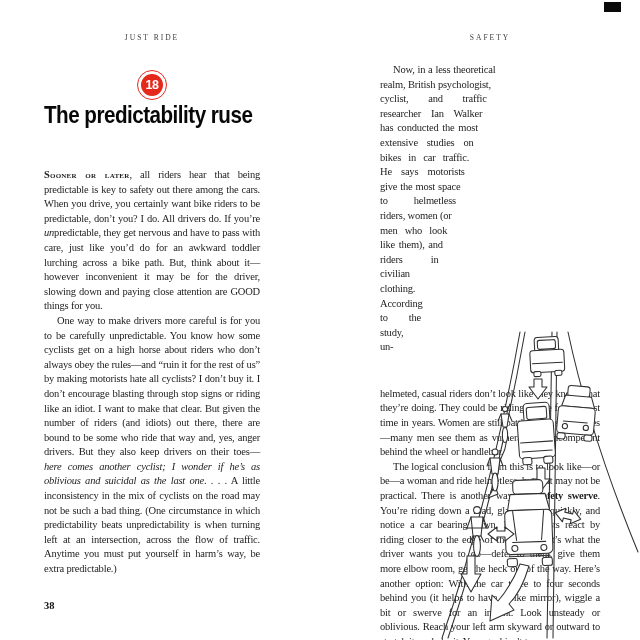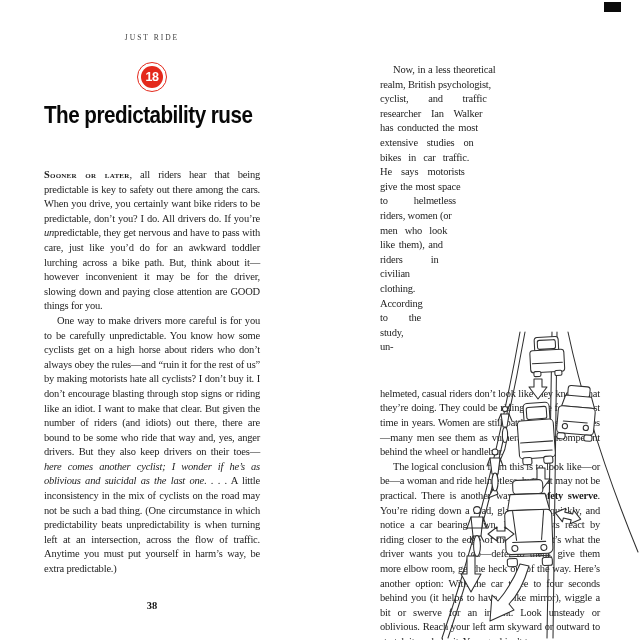--- a/index.html
+++ b/index.html
@@ -15,21 +15,21 @@
   .page-left{left:44px;width:216px;}
   .page-right{left:380px;width:220px;}
 
   .running-head{
     position:absolute;top:33px;left:0;right:0;text-align:center;
     font-size:7.5px;letter-spacing:2px;color:#3e3e3e;
     font-family:"Liberation Serif", serif;
   }
 
   .chapter-badge{
-    position:absolute;top:62px;left:50%;transform:translateX(-50%);
+    position:absolute;top:70px;left:50%;transform:translateX(-50%);
     width:30px;height:30px;border:1.6px solid #e4291c;border-radius:50%;
     box-sizing:border-box;
   }
   .badge-disc{
     position:absolute;inset:2.6px;background:#e4291c;border-radius:50%;
     display:flex;align-items:center;justify-content:center;
   }
   .badge-num{
     font-family:"Liberation Sans", sans-serif;font-weight:bold;
     font-size:12.5px;color:#ffffff;letter-spacing:-0.5px;line-height:1;
@@ -49,21 +49,21 @@
   }
   .page-left .body-text{top:168px;font-family:Liberation Serif, serif;}
   .page-right .body-text{top:63px;}
   .body-text p{margin:0;}
   .indent{text-indent:13px;}
   .lead-caps{font-variant:small-caps;font-weight:bold;letter-spacing:0.2px;}
   .body-text i{font-style:italic;}
   .body-text b{font-weight:bold;}
 
   .folio{
-    position:absolute;top:600px;left:0;right:0;text-align:center;
+    position:absolute;top:600px;left:0;right:0;
     font-weight:bold;font-size:10.5px;color:#111;
   }
 
   .wrap-shape{
     float:right;width:185px;height:318px;margin-top:262px;
     shape-outside:polygon(90px 0px,185px 0px,185px 318px,0px 318px,0px 300px);
     shape-margin:5px;
   }
 
   .illustration{position:absolute;left:440px;top:330px;width:200px;height:310px;}
@@ -94,20 +94,21 @@
 
     <div class="body-text">
       <p class="para"><span class="lead-caps">Sooner or later</span><span>, all riders hear that being predictable is key to safety out there among the cars. When you drive, you certainly want bike riders to be predictable, don’t you? I do. All drivers do. If you’re </span><i>un</i><span>predictable, they get nervous and have to pass with care, just like you’d do for an awkward toddler lurching across a bike path. But, think about it—however inconvenient it may be for the driver, slowing down and paying close attention are GOOD things for you.</span></p>
       <p class="para indent"><span>One way to make drivers more careful is for you to be carefully unpredictable. You know how some cyclists get on a high horse about riders who don’t always obey the rules—and “ruin it for the rest of us” by making motorists hate all cyclists? I don’t buy it. I don’t encourage blasting through stop signs or riding like an idiot. I want to make that clear. But given the number of riders (and idiots) out there, there are bound to be some who ride that way and, yes, anger drivers. But they also keep drivers on their toes—</span><i>here comes another cyclist; I wonder if he’s as oblivious and suicidal as the last one</i><span>. . . . A little inconsistency in the mix of cyclists on the road may not be such a bad thing. (One circumstance in which predictability beats unpredictability is when turning left at an intersection, across the flow of traffic. Anytime you must put yourself in harm’s way, be extra predictable.)</span></p>
     </div>
 
     <div class="folio">38</div>
   </section>
 
   <section class="page page-right">
+    <div class="running-head">SAFETY</div>
 
     <div class="body-text">
       <div class="wrap-shape"></div>
       <p class="para indent"><span>Now, in a less theoretical realm, British psychologist, cyclist, and traffic researcher Ian Walker has conducted the most extensive studies on bikes in car traffic. He says motorists give the most space to helmetless riders, women (or men who look like them), and riders in civilian clothing. According to the study, un-helmeted, casual riders don’t look like they know what they’re doing. They could be riding a bike for the first time in years. Women are still battling old stereotypes—many men see them as vulnerable or incompetent behind the wheel or handlebar.</span></p>
       <p class="para indent"><span>The logical conclusion from this is to look like—or be—a woman and ride helmetless, but that may not be practical. There is another way: </span><b>the safety swerve</b><span>. You’re riding down a road, glance back quickly, and notice a car bearing down. Most cyclists react by riding closer to the edge of the road. That’s what the driver wants you to do—defer to them, give them more elbow room, get the heck out of the way. Here’s another option: With the car three to four seconds behind you (it helps to have a bike mirror), wiggle a bit or swerve for an instant. Look unsteady or oblivious. Reach your left arm skyward or outward to stretch it or shake it. Your goal isn’t to</span></p>
     </div>
   </section>
 
   <svg class="illustration" viewBox="0 0 200 310" xmlns="http://www.w3.org/2000/svg">
 

